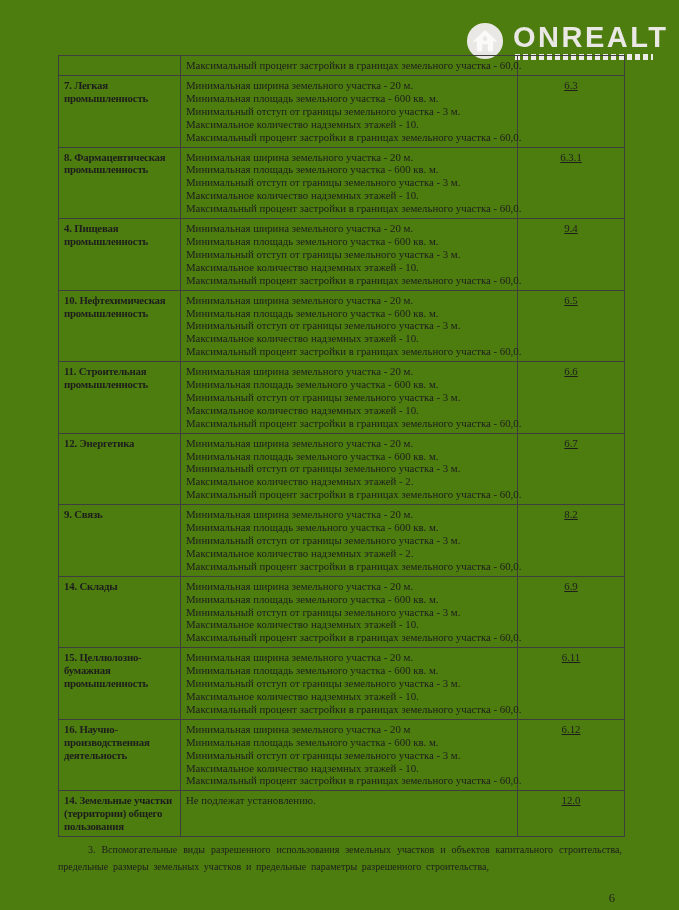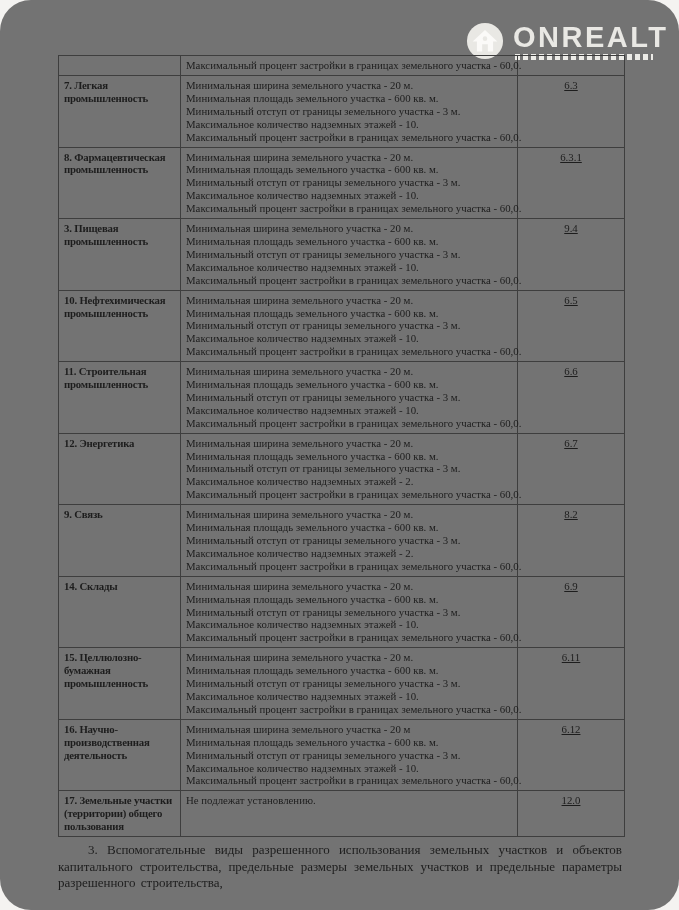--- a/index.html
+++ b/index.html
@@ -4,27 +4,26 @@
 <style>
   html, body {
     margin: 0;
     padding: 0;
     background: #f4f3f1;
   }
   .page {
     position: relative;
     width: 679px;
     height: 910px;
-    background: #737373;
+    background: #4d7c0f;
     box-sizing: border-box;
     padding: 55px 38px 0 58px;
     font-family: "Liberation Serif", serif;
     color: #1d1d1d;
     overflow: hidden;
-    border-radius: 31px;
   }
   
   .watermark {
     position: absolute;
     top: 22px;
     left: 466px;
     display: flex;
     align-items: flex-start;
     gap: 9px;
     z-index: 0;
@@ -68,21 +67,21 @@
   td.params{ width: 326px; }
   td.code  { width: 96px; text-align: center; font-size: 11px; text-decoration: underline; }
   .pline   { white-space: nowrap; }
   tr.cont-row td { height: 13px; }
   
   .footnote {
     position: relative;
     z-index: 1;
     margin: 5px 0 0 0;
     width: 564px;
-    font-size: 13px;
+    font-size: 10px;
     line-height: 16.5px;
     text-align: justify;
     text-indent: 30px;
     word-spacing: 2.2px;
     color: #1d1d1d;
   }
   .page-number {
     position: relative;
     z-index: 1;
     margin-top: 16px;
@@ -138,21 +137,21 @@
     <td class="params">
             <div class="pline">Минимальная ширина земельного участка - 20 м.</div>
             <div class="pline">Минимальная площадь земельного участка - 600 кв. м.</div>
             <div class="pline">Минимальный отступ от границы земельного участка - 3 м.</div>
             <div class="pline">Максимальное количество надземных этажей - 10.</div>
             <div class="pline">Максимальный процент застройки в границах земельного участка - 60,0.</div>
           </td>
     <td class="code">6.3.1</td>
   </tr>
         <tr class="data-row">
-    <td class="cat">3. Пищевая промышленность</td>
+    <td class="cat">4. Пищевая промышленность</td>
     <td class="params">
             <div class="pline">Минимальная ширина земельного участка - 20 м.</div>
             <div class="pline">Минимальная площадь земельного участка - 600 кв. м.</div>
             <div class="pline">Минимальный отступ от границы земельного участка - 3 м.</div>
             <div class="pline">Максимальное количество надземных этажей - 10.</div>
             <div class="pline">Максимальный процент застройки в границах земельного участка - 60,0.</div>
           </td>
     <td class="code">9.4</td>
   </tr>
         <tr class="data-row">
@@ -226,21 +225,21 @@
     <td class="params">
             <div class="pline">Минимальная ширина земельного участка - 20 м</div>
             <div class="pline">Минимальная площадь земельного участка - 600 кв. м.</div>
             <div class="pline">Минимальный отступ от границы земельного участка - 3 м.</div>
             <div class="pline">Максимальное количество надземных этажей - 10.</div>
             <div class="pline">Максимальный процент застройки в границах земельного участка - 60,0.</div>
           </td>
     <td class="code">6.12</td>
   </tr>
         <tr class="data-row">
-    <td class="cat">17. Земельные участки (территории) общего пользования</td>
+    <td class="cat">14. Земельные участки (территории) общего пользования</td>
     <td class="params">
             <div class="pline">Не подлежат установлению.</div>
           </td>
     <td class="code">12.0</td>
   </tr>
       </tbody>
   </table>
 
   <p class="footnote">3. Вспомогательные виды разрешенного использования земельных участков и объектов капитального строительства, предельные размеры земельных участков и предельные параметры разрешенного строительства,</p>
 

